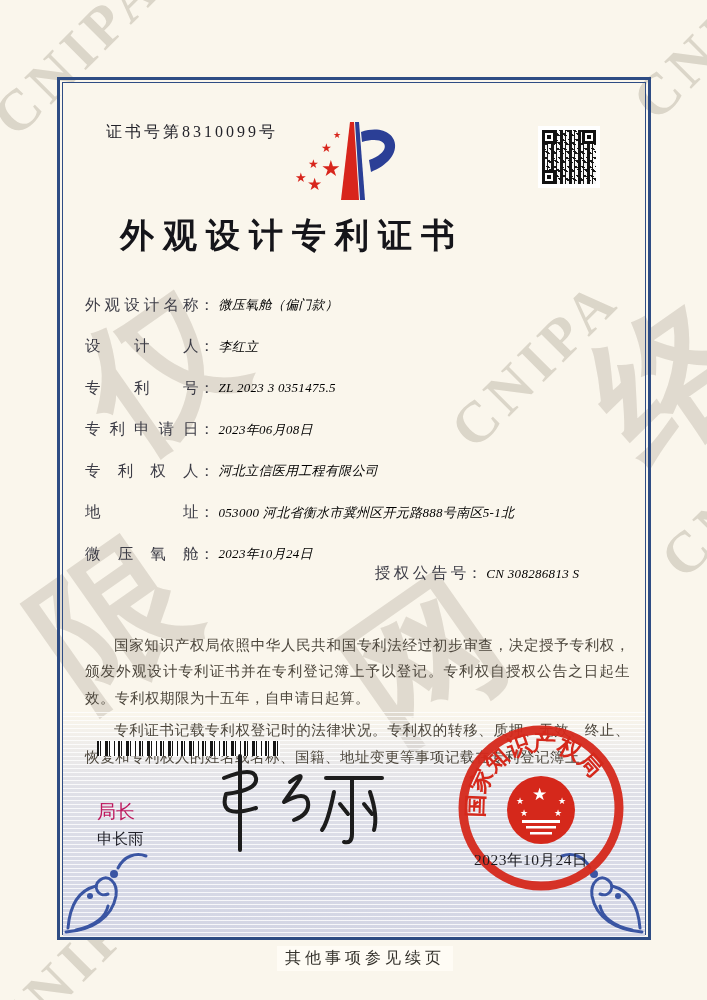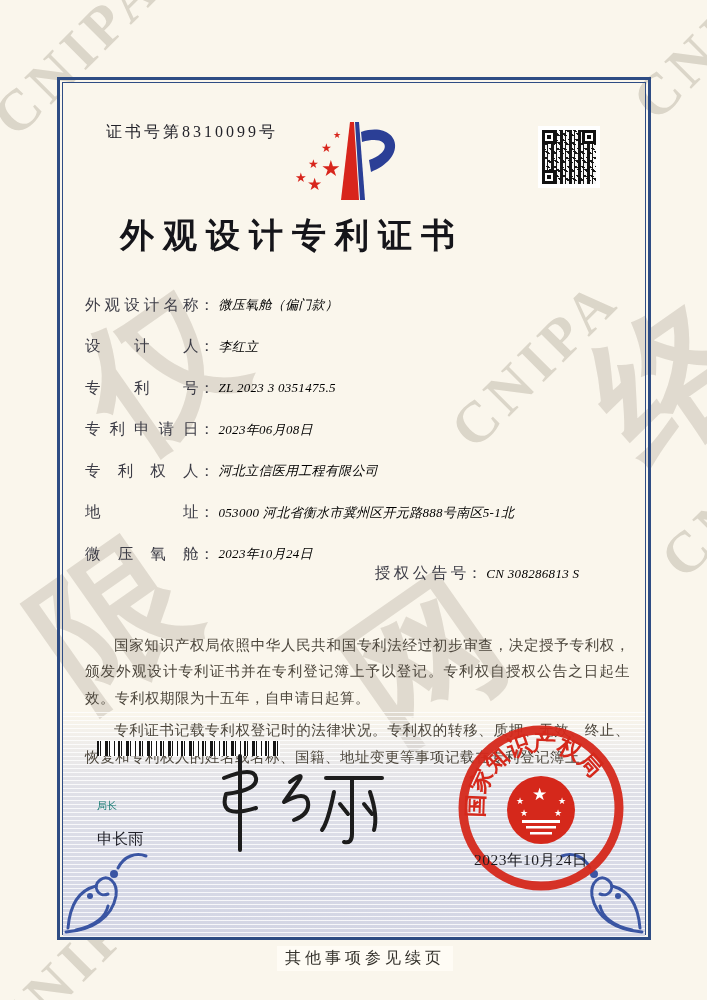--- a/index.html
+++ b/index.html
@@ -59,21 +59,21 @@
   .body-text{left:85px;top:588px;width:545px;font-size:14.5px;line-height:1.82;
          color:#4c463c;text-align:justify;margin-top:44px;}
   .body-text p{margin:0 0 6px 0;text-indent:2em;letter-spacing:.5px;}
 
   .barcode{left:97px;top:741px;width:183px;height:15px;
     background:repeating-linear-gradient(90deg,
       #161616 0 2px,#fff 2px 3px,#161616 3px 4px,#fff 4px 8px,
       #161616 8px 11px,#fff 11px 12px,#161616 12px 13px,#fff 13px 17px,
       #161616 17px 18px,#fff 18px 21px);}
 
-  .sig-title{left:97px;top:799px;font-size:10px;color:#0f766e;font-family:"Liberation Sans",sans-serif;}
+  .sig-title{left:97px;top:799px;font-size:19px;color:#be185d;font-family:"Liberation Sans",sans-serif;}
   .sig-name{left:97px;top:829px;font-size:15.5px;color:#22222a;font-family:"Liberation Sans",sans-serif;}
   .sig-script{left:198px;top:748px;width:195px;height:110px;}
 
   .seal{left:454px;top:724px;width:174px;height:174px;z-index:7;}
   .seal svg{position:absolute;left:0;top:0;}
   .seal-date{position:absolute;left:20px;top:126px;width:140px;font-size:15.5px;color:#1d1d22;
          letter-spacing:.5px;z-index:8;}
 
   .page-footer{left:57px;top:908px;width:594px;text-align:center;font-size:13.5px;
          color:#2c2c34;letter-spacing:2px;z-index:6;}

